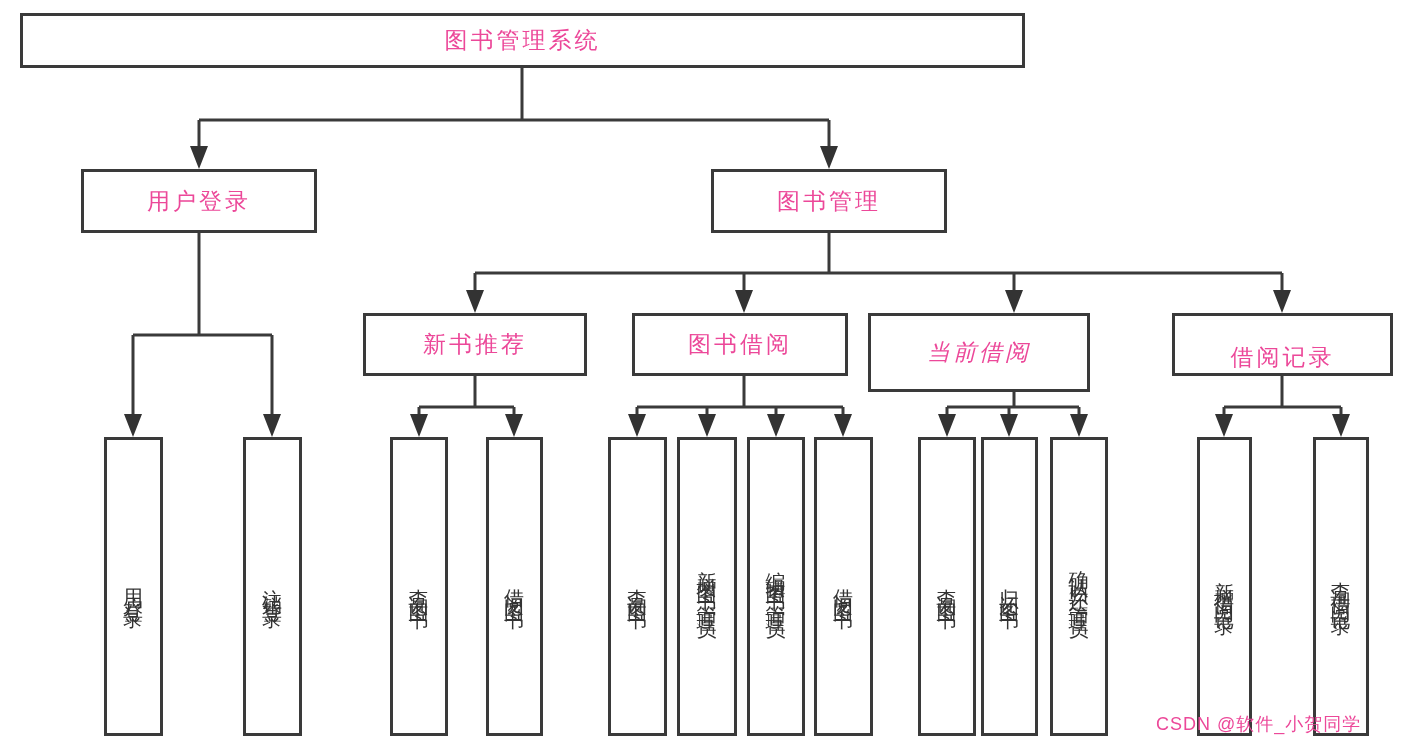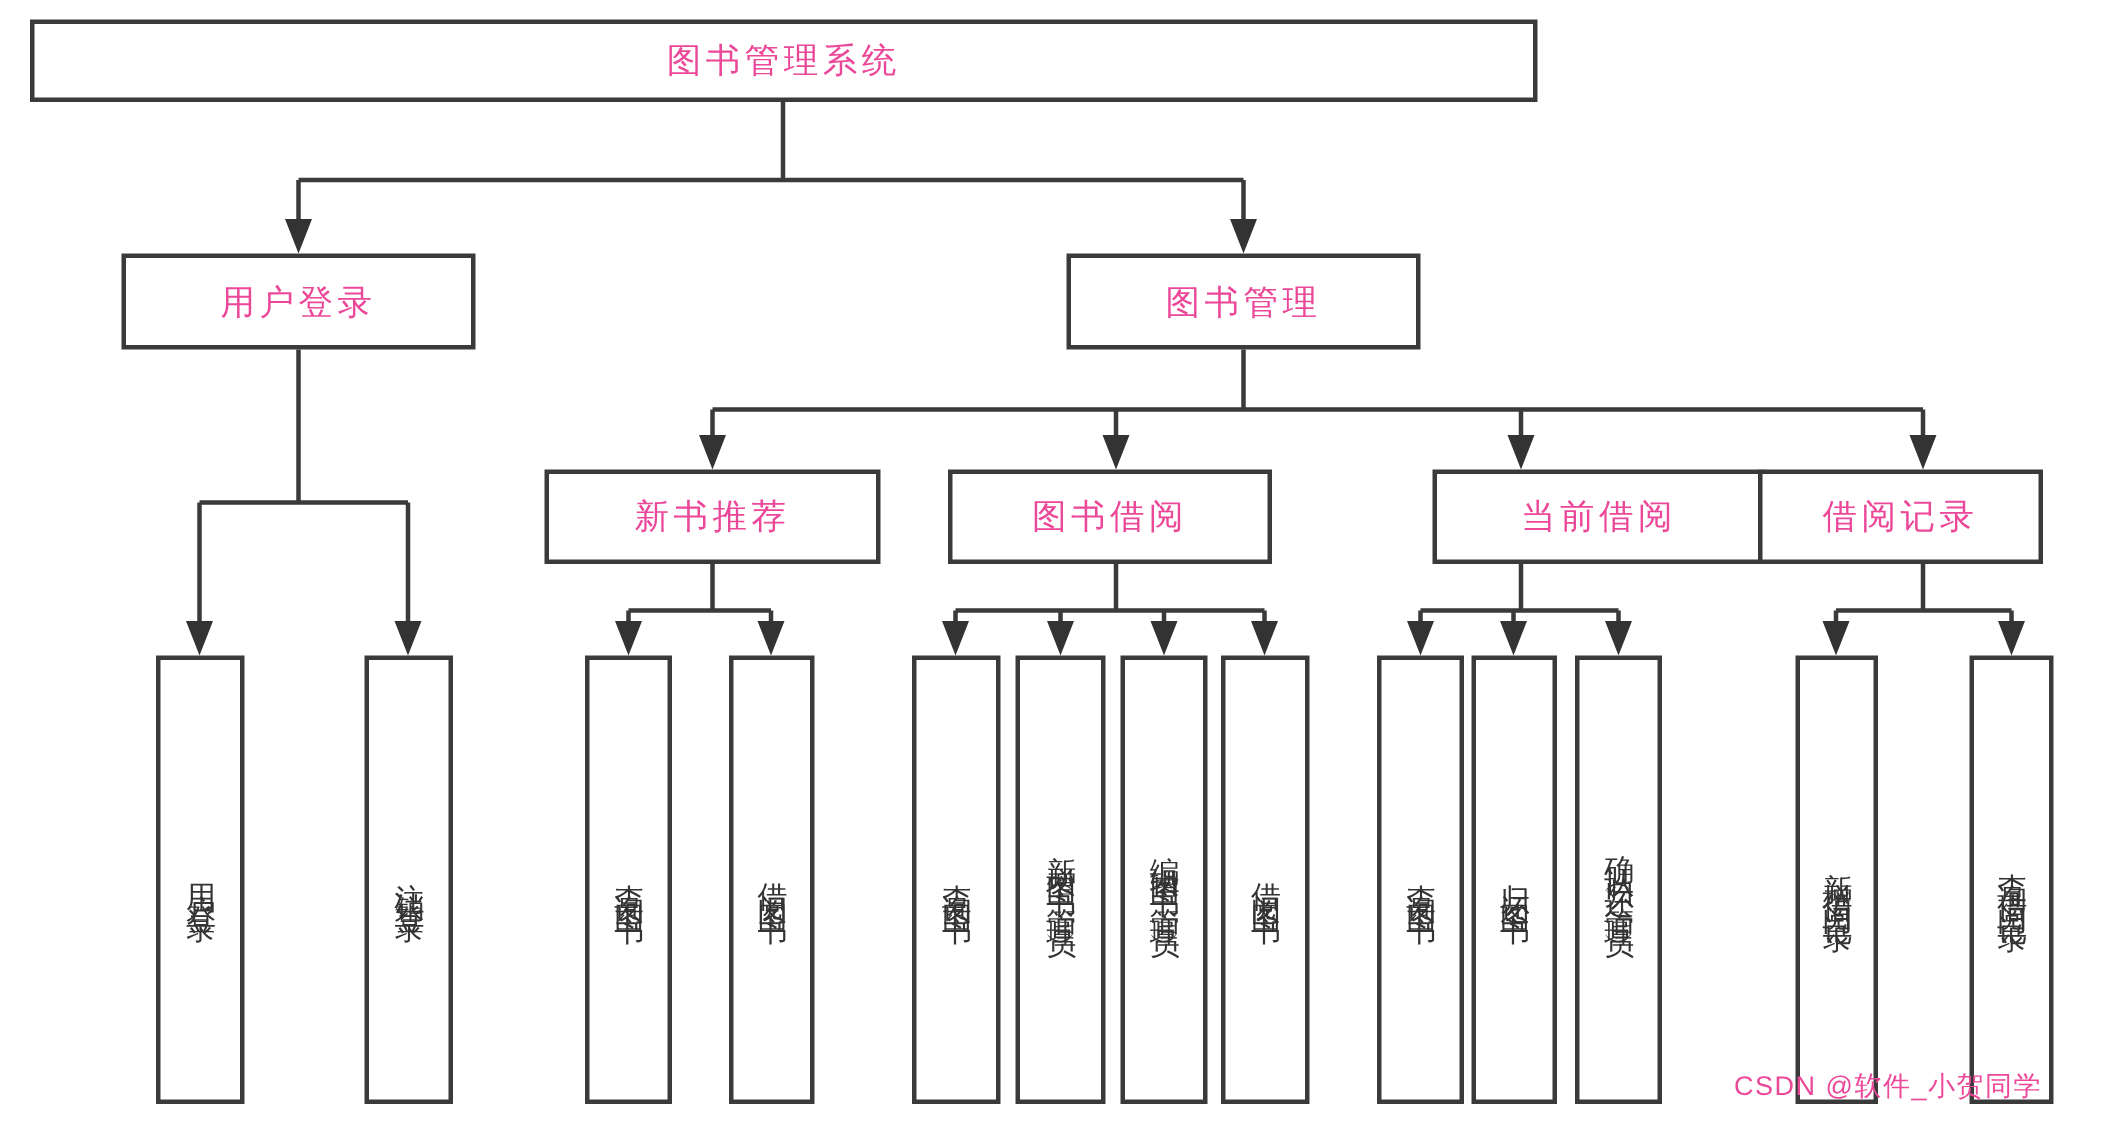--- a/index.html
+++ b/index.html
@@ -37,22 +37,22 @@
     color:#333333;
   }
   
   #b-root{left:20px;top:13px;width:1005px;height:55px;}
   
   #b-user-login{left:81px;top:169px;width:236px;height:64px;}
   #b-book-mgmt{left:711px;top:169px;width:236px;height:64px;}
   
   #b-new-book{left:363px;top:313px;width:224px;height:63px;}
   #b-book-borrow{left:632px;top:313px;width:216px;height:63px;}
-  #b-current-borrow{left:955px;top:313px;width:222px;height:63px;}
-  #b-borrow-records{left:1172px;top:313px;width:190px;height:63px;}
+  #b-current-borrow{left:868px;top:313px;width:222px;height:79px;font-style:italic;}
+  #b-borrow-records{left:1172px;top:313px;width:221px;height:63px;align-items:flex-end;}
   
   .leaf{top:437px;height:299px;}
   #b-leaf-user-login{left:104px;width:59px;}
   #b-leaf-logout{left:243px;width:59px;}
   #b-leaf-query-1{left:390px;width:58px;}
   #b-leaf-borrow-1{left:486px;width:57px;}
   #b-leaf-query-2{left:608px;width:59px;}
   #b-leaf-add-book{left:677px;width:60px;}
   #b-leaf-edit-book{left:747px;width:58px;}
   #b-leaf-borrow-2{left:814px;width:59px;}

